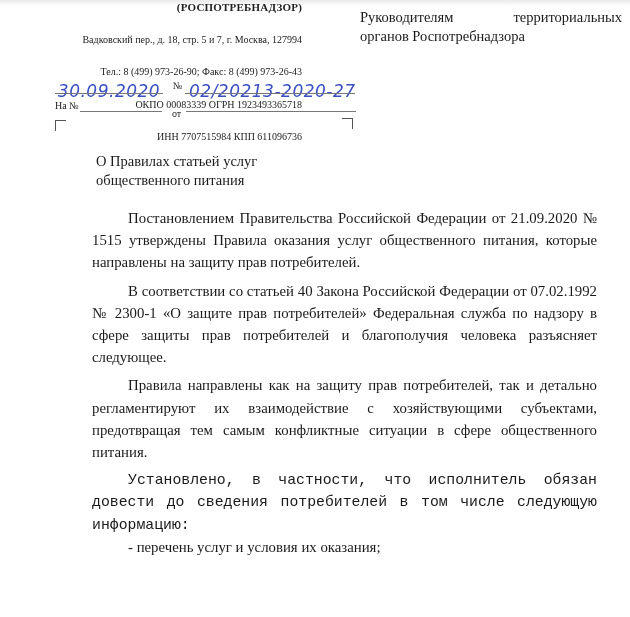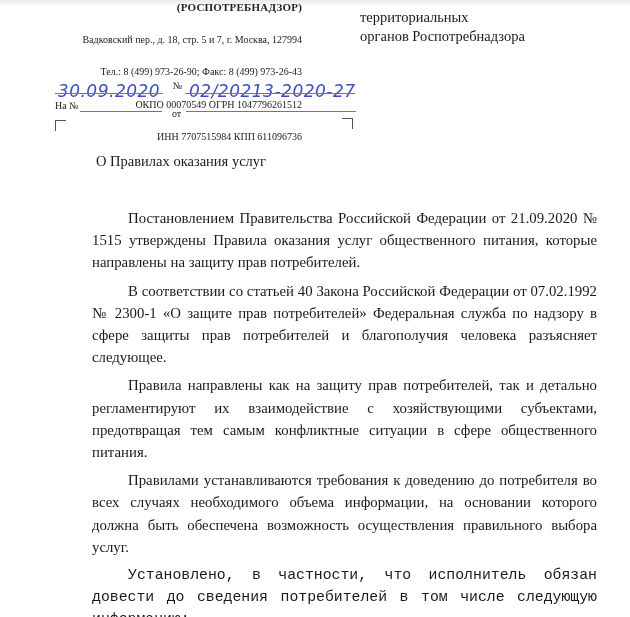--- a/index.html
+++ b/index.html
@@ -134,21 +134,21 @@
   </style>
 </head>
 <body>
 
 <div class="top-shade"></div>
 
 <div class="letterhead">
   <div class="org-name">(РОСПОТРЕБНАДЗОР)</div>
   <div class="lh-line">Вадковский пер., д. 18, стр. 5 и 7,  г. Москва, 127994</div>
   <div class="lh-line">Тел.: 8 (499) 973-26-90; Факс: 8 (499) 973-26-43</div>
-  <div class="lh-line">ОКПО 00070549  ОГРН 1047796261512</div>
+  <div class="lh-line">ОКПО 00083339  ОГРН 1923493365718</div>
   <div class="lh-line">ИНН 7707515984  КПП 611096736</div>
 </div>
 
 <div class="reg-row">
   <span class="hw hw-date">30.09.2020</span>
   <div class="underline" style="left:0; top:20px; width:108px;"></div>
   <span class="num-sign" style="left:118px; top:7px;">№</span>
   <span class="hw hw-number">02/20213-2020-27</span>
   <div class="underline" style="left:130px; top:20px; width:170px;"></div>
 </div>
@@ -156,29 +156,30 @@
 <div class="ref-label" style="left:55px; top:100px;">На №</div>
 <div class="underline" style="left:80px; top:111px; width:82px;"></div>
 <div class="ref-label" style="left:172px; top:108px;">от</div>
 <div class="underline" style="left:186px; top:111px; width:170px;"></div>
 
 <div class="corner corner-left" style="left:55px; top:120px;"></div>
 <div class="corner corner-right" style="left:342px; top:118px;"></div>
 
 <div class="addressee">
   <div class="l1">
+    <span>Руководителям</span>
     <span>территориальных</span>
   </div>
   <div>органов Роспотребнадзора</div>
 </div>
 
 <div class="subject">
-  <div>О Правилах оказания услуг</div>
+  <div>О Правилах статьей услуг</div>
+  <div>общественного питания</div>
 </div>
 
 <div class="body-text">
   <p class="para">Постановлением Правительства Российской Федерации от 21.09.2020 № 1515 утверждены Правила оказания услуг общественного питания, которые направлены на защиту прав потребителей.</p>
   <p class="para">В соответствии со статьей 40 Закона Российской Федерации от 07.02.1992 № 2300-1 «О защите прав потребителей» Федеральная служба по надзору в сфере защиты прав потребителей и благополучия человека разъясняет следующее.</p>
   <p class="para">Правила направлены как на защиту прав потребителей, так и детально регламентируют их взаимодействие с хозяйствующими субъектами, предотвращая тем самым конфликтные ситуации в сфере общественного питания.</p>
-  <p class="para">Правилами устанавливаются требования к доведению до потребителя во всех случаях необходимого объема информации, на основании которого должна быть обеспечена возможность осуществления правильного выбора услуг.</p>
   <p class="para tight">Установлено, в частности, что исполнитель обязан довести до сведения потребителей в том числе следующую информацию:</p>
   <p class="list-item">- перечень услуг и условия их оказания;</p>
 </div>
 
 </body></html>

